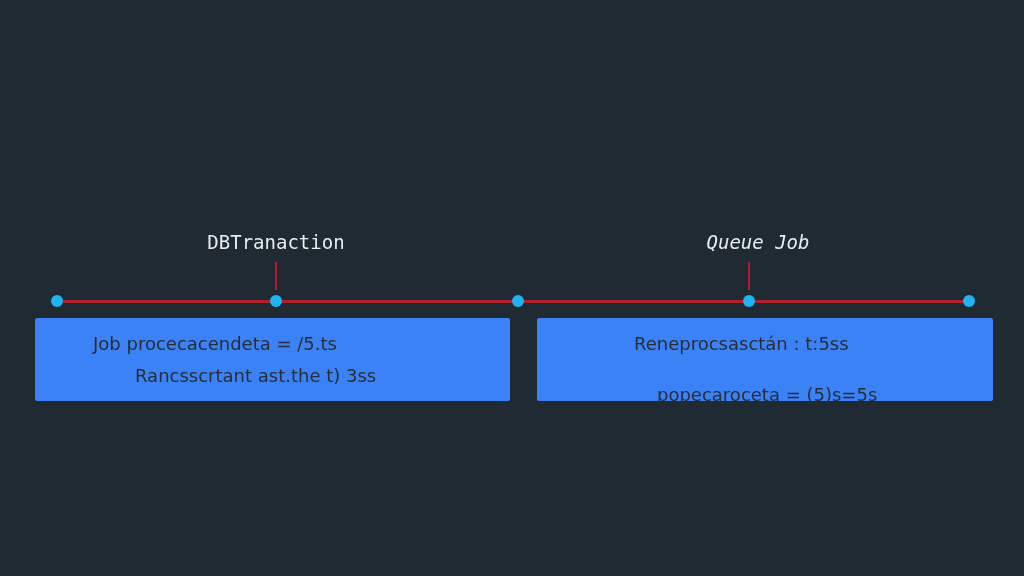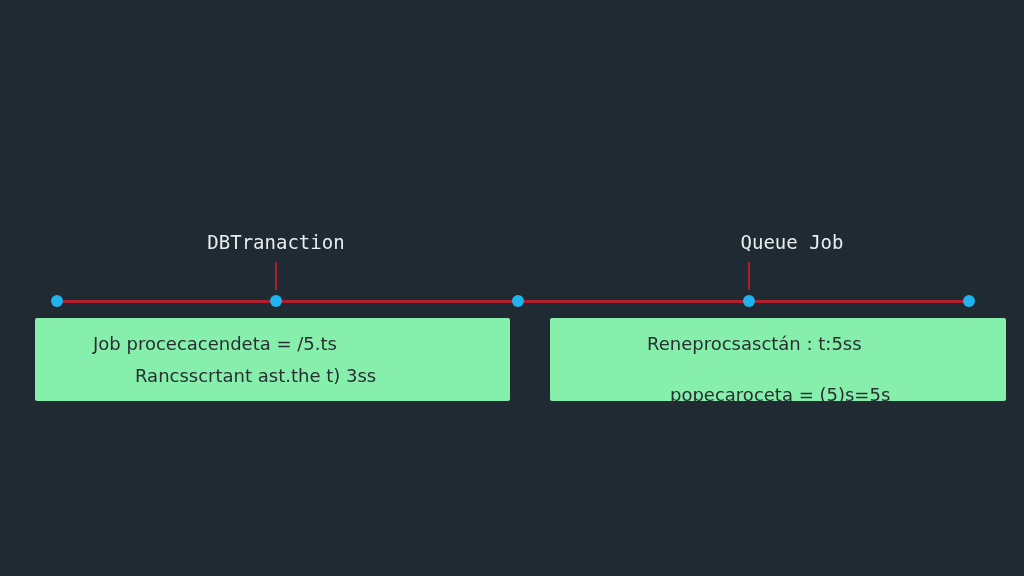--- a/index.html
+++ b/index.html
@@ -38,50 +38,50 @@
     .node {
       position: absolute;
       width: 12px;
       height: 12px;
       border-radius: 50%;
       background: #1fb4f0;
       transform: translate(-50%, -50%);
     }
     .box {
       position: absolute;
-      background: #86efac;
+      background: #3b82f6;
       border-radius: 2px;
       box-sizing: border-box;
       color: #2a2e33;
       font-family: "DejaVu Sans", sans-serif;
       font-size: 18px;
     }
     .box .line {
       position: absolute;
       white-space: nowrap;
     }
   </style>
 </head>
 <body>
 
 <div class="label" style="left:276px; top:231px;">DBTranaction</div>
-<div class="label" style="left:792px; top:231px;">Queue Job</div>
+<div class="label" style="left:758px; top:231px;font-style:italic;">Queue Job</div>
 
 <div class="tick" style="left:275px; top:262px; height:28px;"></div>
 <div class="tick" style="left:748px; top:262px; height:28px;"></div>
 
 <div class="timeline"></div>
 
 <div class="node" style="left:57px; top:301px;"></div>
 <div class="node" style="left:276px; top:301px;"></div>
 <div class="node" style="left:518px; top:301px;"></div>
 <div class="node" style="left:749px; top:301px;"></div>
 <div class="node" style="left:969px; top:301px;"></div>
 
 <div class="box" style="left:35px; top:318px; width:475px; height:83px;">
   <div class="line" style="left:58px; top:15px;">Job procecacendeta = /5.ts</div>
   <div class="line" style="left:100px; top:47px;">Rancsscrtant ast.the t) 3ss</div>
 </div>
 
-<div class="box" style="left:550px; top:318px; width:456px; height:83px;padding-left:32px;">
+<div class="box" style="left:537px; top:318px; width:456px; height:83px;padding-left:32px;">
   <div class="line" style="left:97px; top:15px;">Reneprocsasctán : t:5ss</div>
   <div class="line" style="left:120px; top:47px;margin-top:19px;">popecaroceta = (5)s=5s</div>
 </div>
 
 </body></html>

